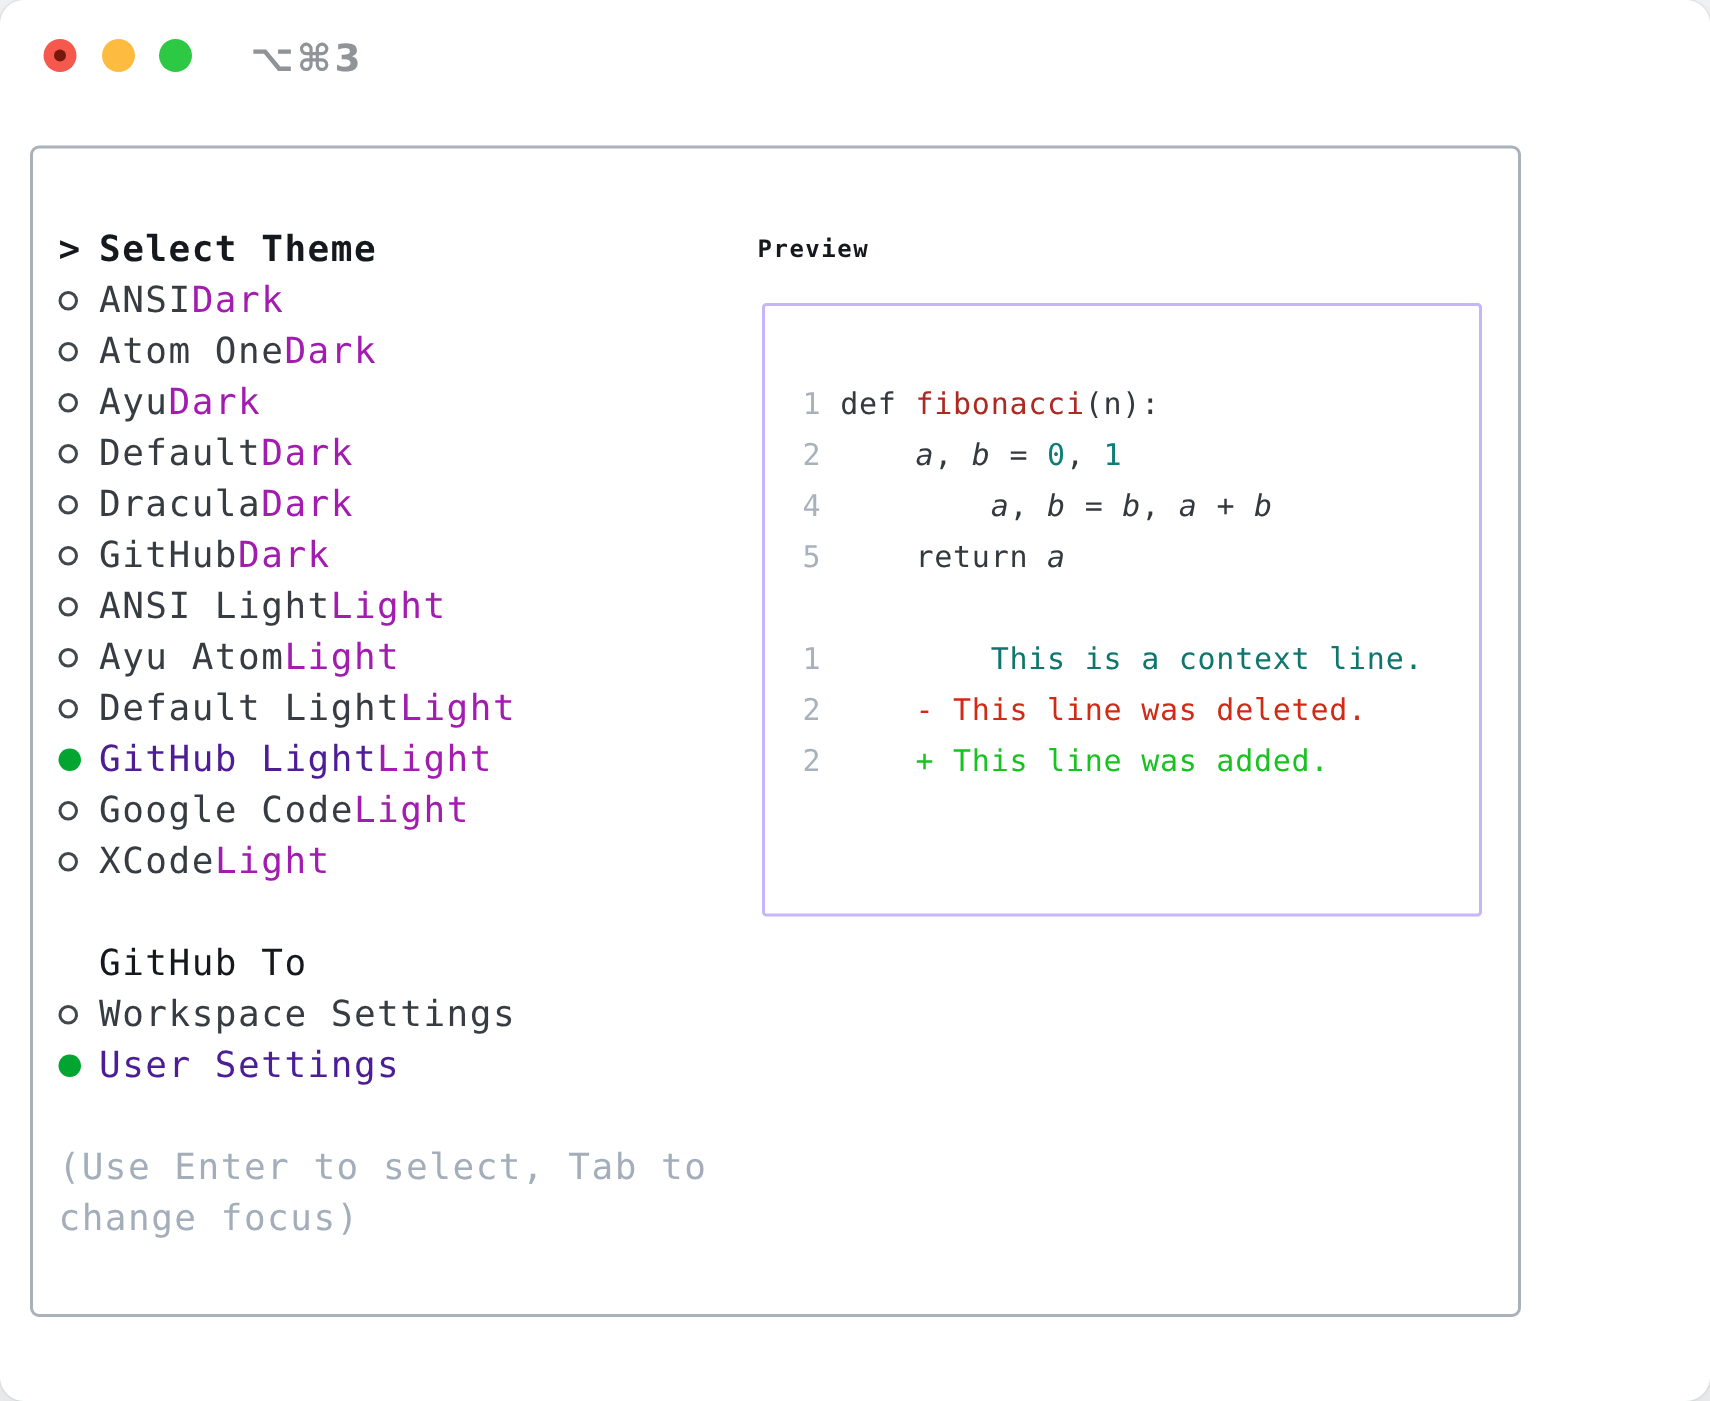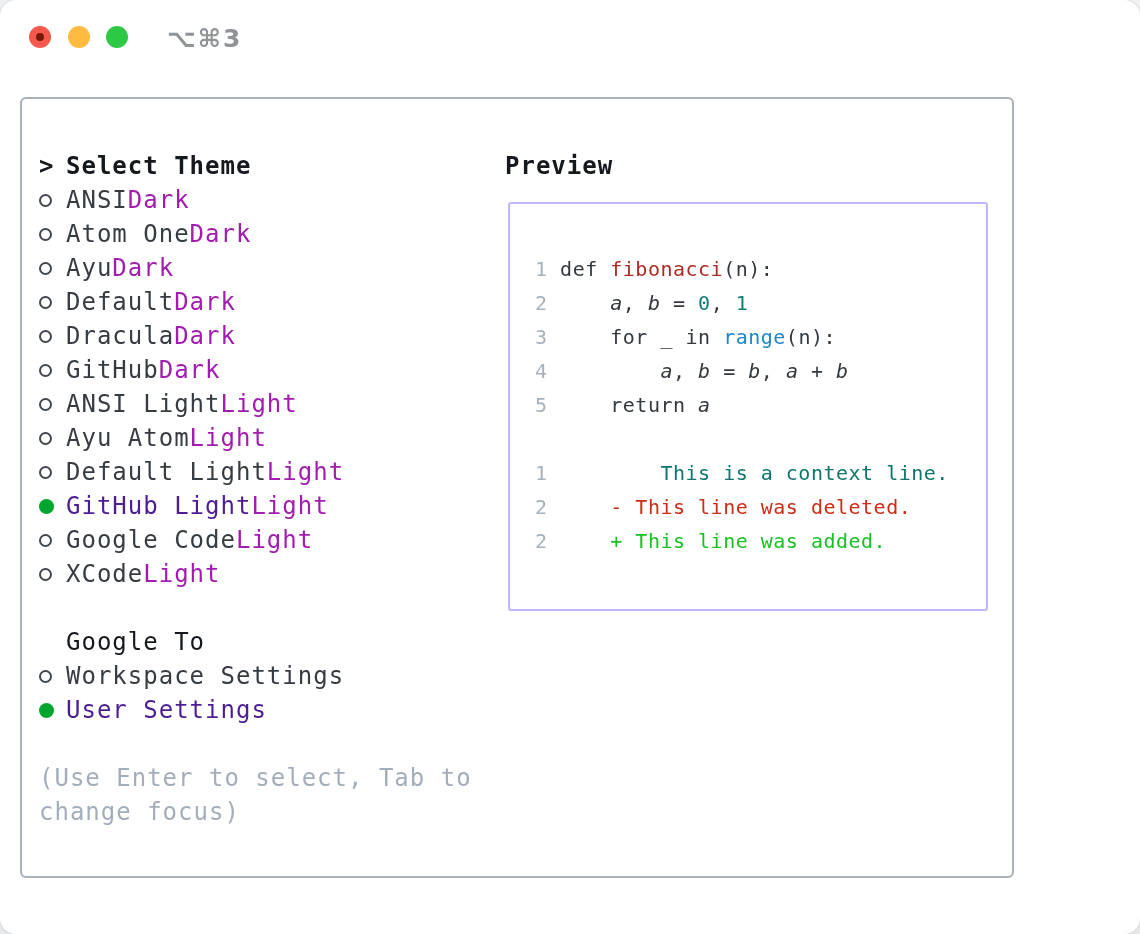--- a/index.html
+++ b/index.html
@@ -94,21 +94,21 @@
   .item.selected .tname { color: #4c1d95; }
   .spacer { height: 34px; }
   .apply-header { padding-left: 27px; color: #15191d; }
   .help { color: #a4aebb; }
   
   .preview-title {
     position: absolute;
     left: 483px; top: 50px;
     height: 34px;
     line-height: 34px;
-    font-size: 24px;
+    font-size: 16px;
     letter-spacing: 1px;
     font-weight: bold;
     color: #15191d;
   }
   .preview-box {
     position: absolute;
     left: 486px; top: 103px;
     width: 480px; height: 409px;
     border: 2px solid #c4b5fd;
     border-radius: 3px;
@@ -238,21 +238,21 @@
               <span class="ring"></span>
             </span>
             <span class="tname">XCode </span>
             <span class="tvariant">Light</span>
           </div>
         </div>
 
       <div class="spacer"></div>
 
       <div class="row apply-header">
-        <span>Google To</span>
+        <span>GitHub To</span>
       </div>
 
       <div id="apply-options">
           <div class="row item">
             <span class="marker">
               <span class="ring"></span>
             </span>
             <span class="tname">Workspace Settings</span>
           </div>
           <div class="row item selected">
@@ -272,21 +272,20 @@
         <span>change focus)</span>
       </div>
     </div>
 
     <div class="preview-title">Preview</div>
 
     <div class="preview-box">
       <div id="preview-lines">
           <div class="pline"><span class="tok-ln">1 </span><span class="tok-code">def </span><span class="tok-fn">fibonacci</span><span class="tok-code">(n):</span></div>
           <div class="pline"><span class="tok-ln">2 </span><span class="tok-code">    </span><span class="tok-var">a</span><span class="tok-code">, </span><span class="tok-var">b</span><span class="tok-code"> = </span><span class="tok-num">0</span><span class="tok-code">, </span><span class="tok-num">1</span></div>
-          <div class="pline"><span class="tok-ln">3 </span><span class="tok-code">    for _ in </span><span class="tok-blue">range</span><span class="tok-code">(n):</span></div>
           <div class="pline"><span class="tok-ln">4 </span><span class="tok-code">        </span><span class="tok-var">a</span><span class="tok-code">, </span><span class="tok-var">b</span><span class="tok-code"> = </span><span class="tok-var">b</span><span class="tok-code">, </span><span class="tok-var">a</span><span class="tok-code"> + </span><span class="tok-var">b</span></div>
           <div class="pline"><span class="tok-ln">5 </span><span class="tok-code">    return </span><span class="tok-var">a</span></div>
           <div class="pline">&nbsp;</div>
           <div class="pline"><span class="tok-ln">1 </span><span class="tok-ctx">        This is a context line.</span></div>
           <div class="pline"><span class="tok-ln">2 </span><span class="tok-del">    - This line was deleted.</span></div>
           <div class="pline"><span class="tok-ln">2 </span><span class="tok-add">    + This line was added.</span></div>
         </div>
     </div>
 
   </div>

